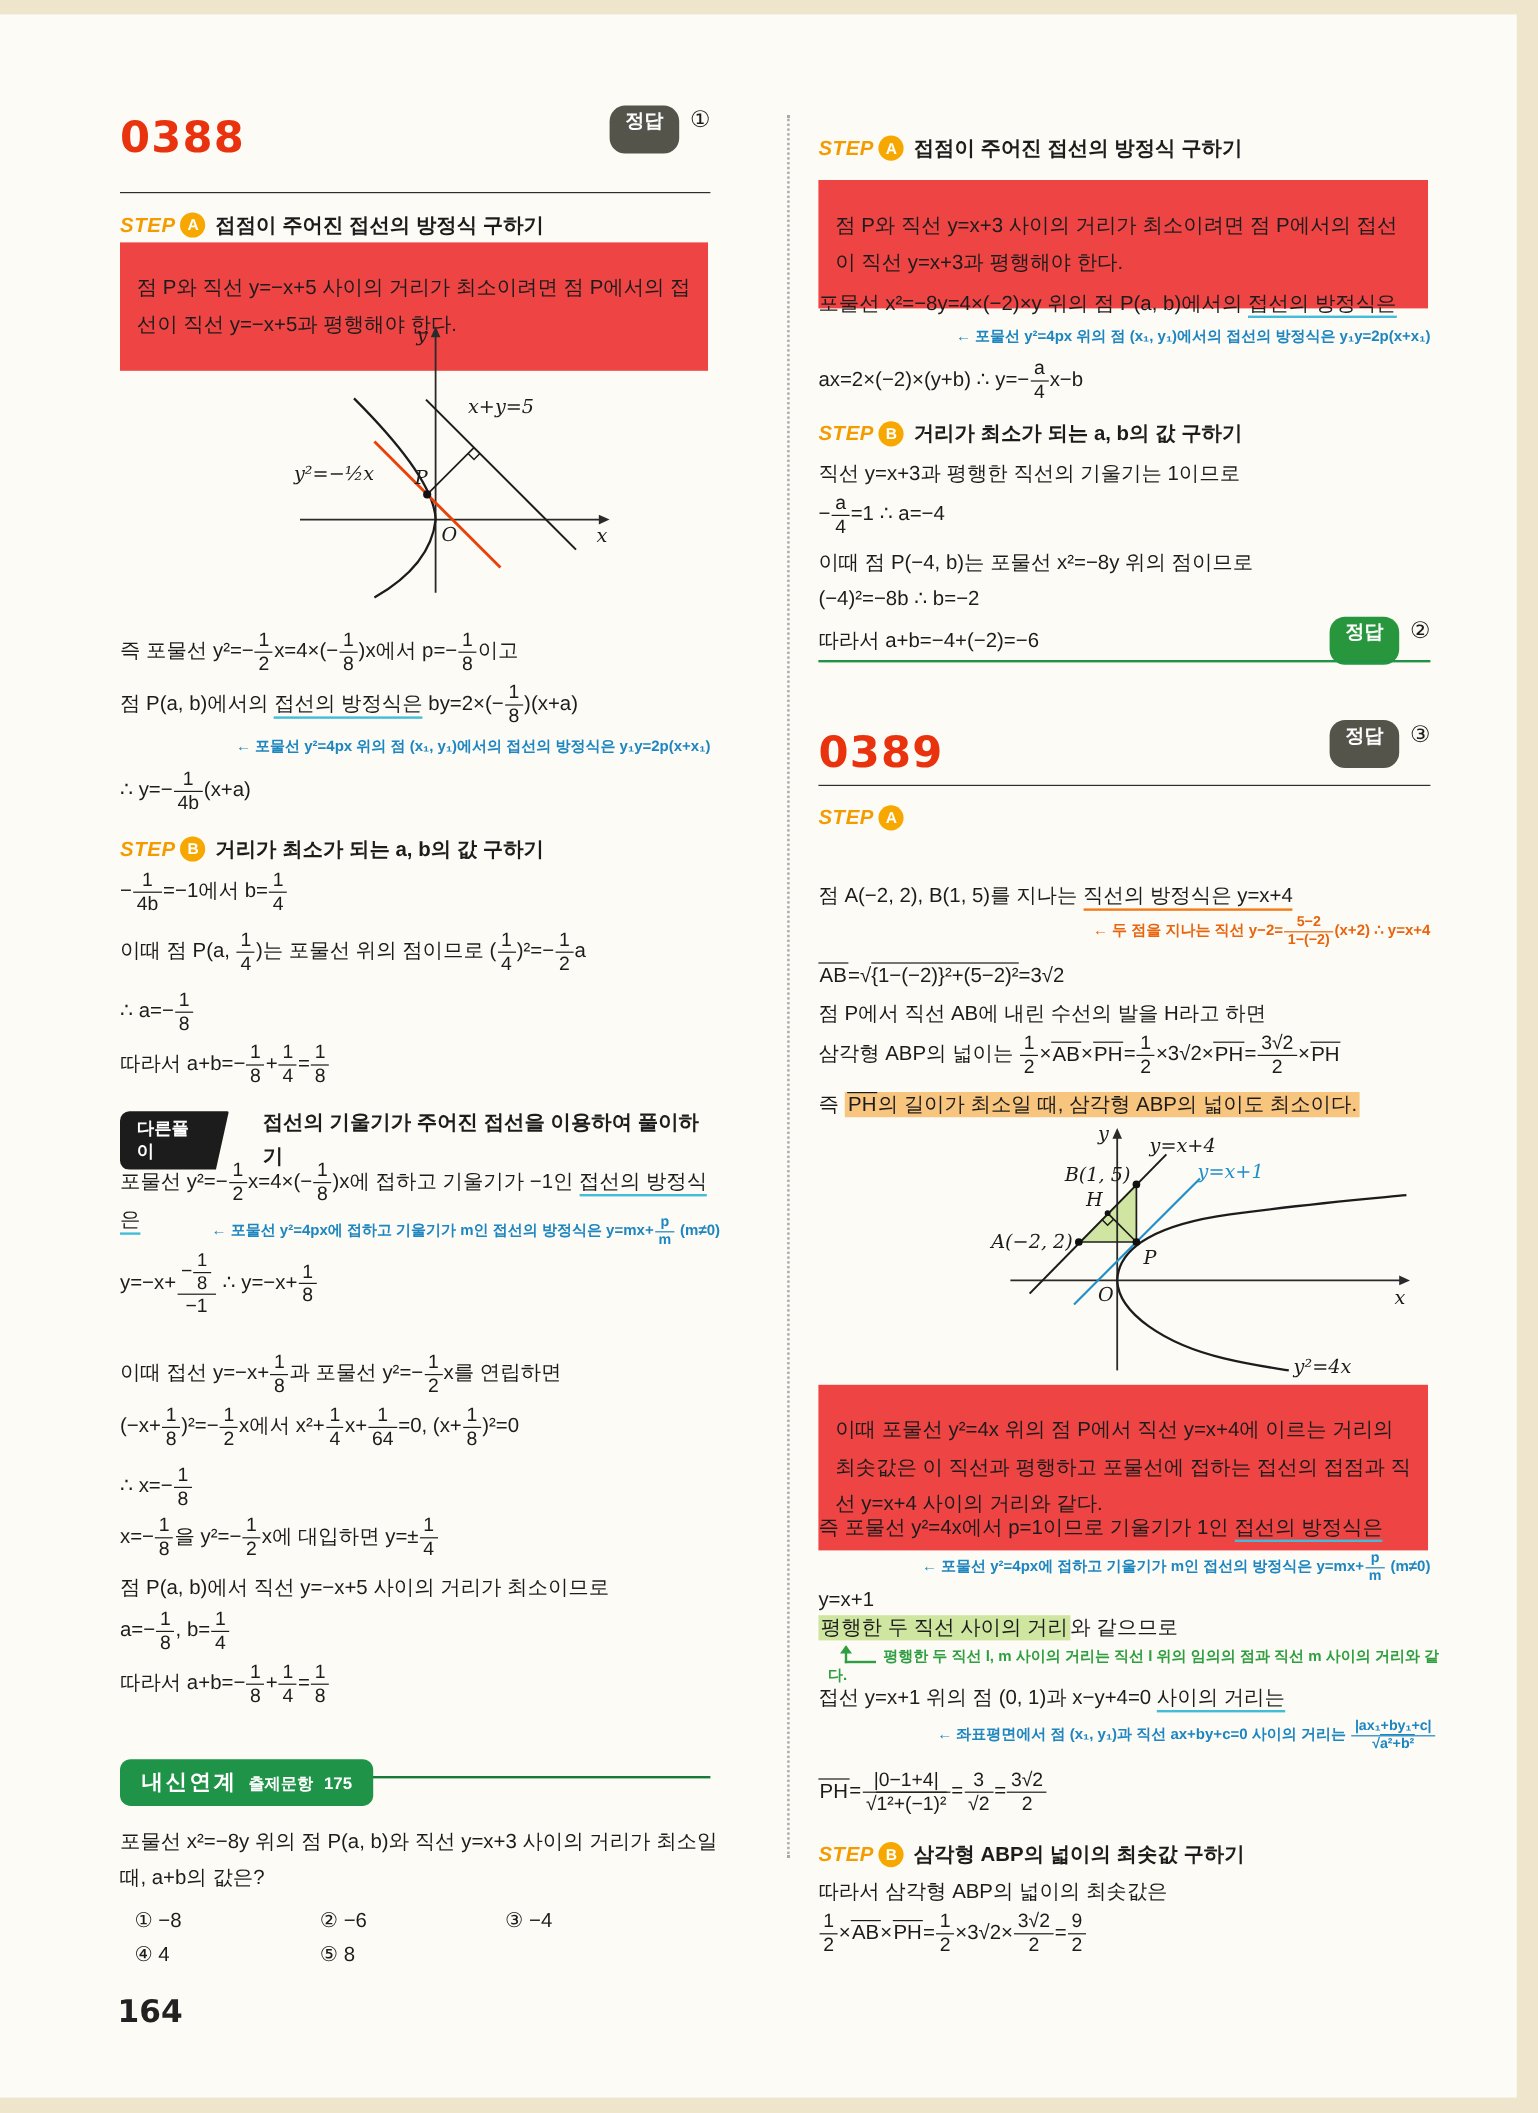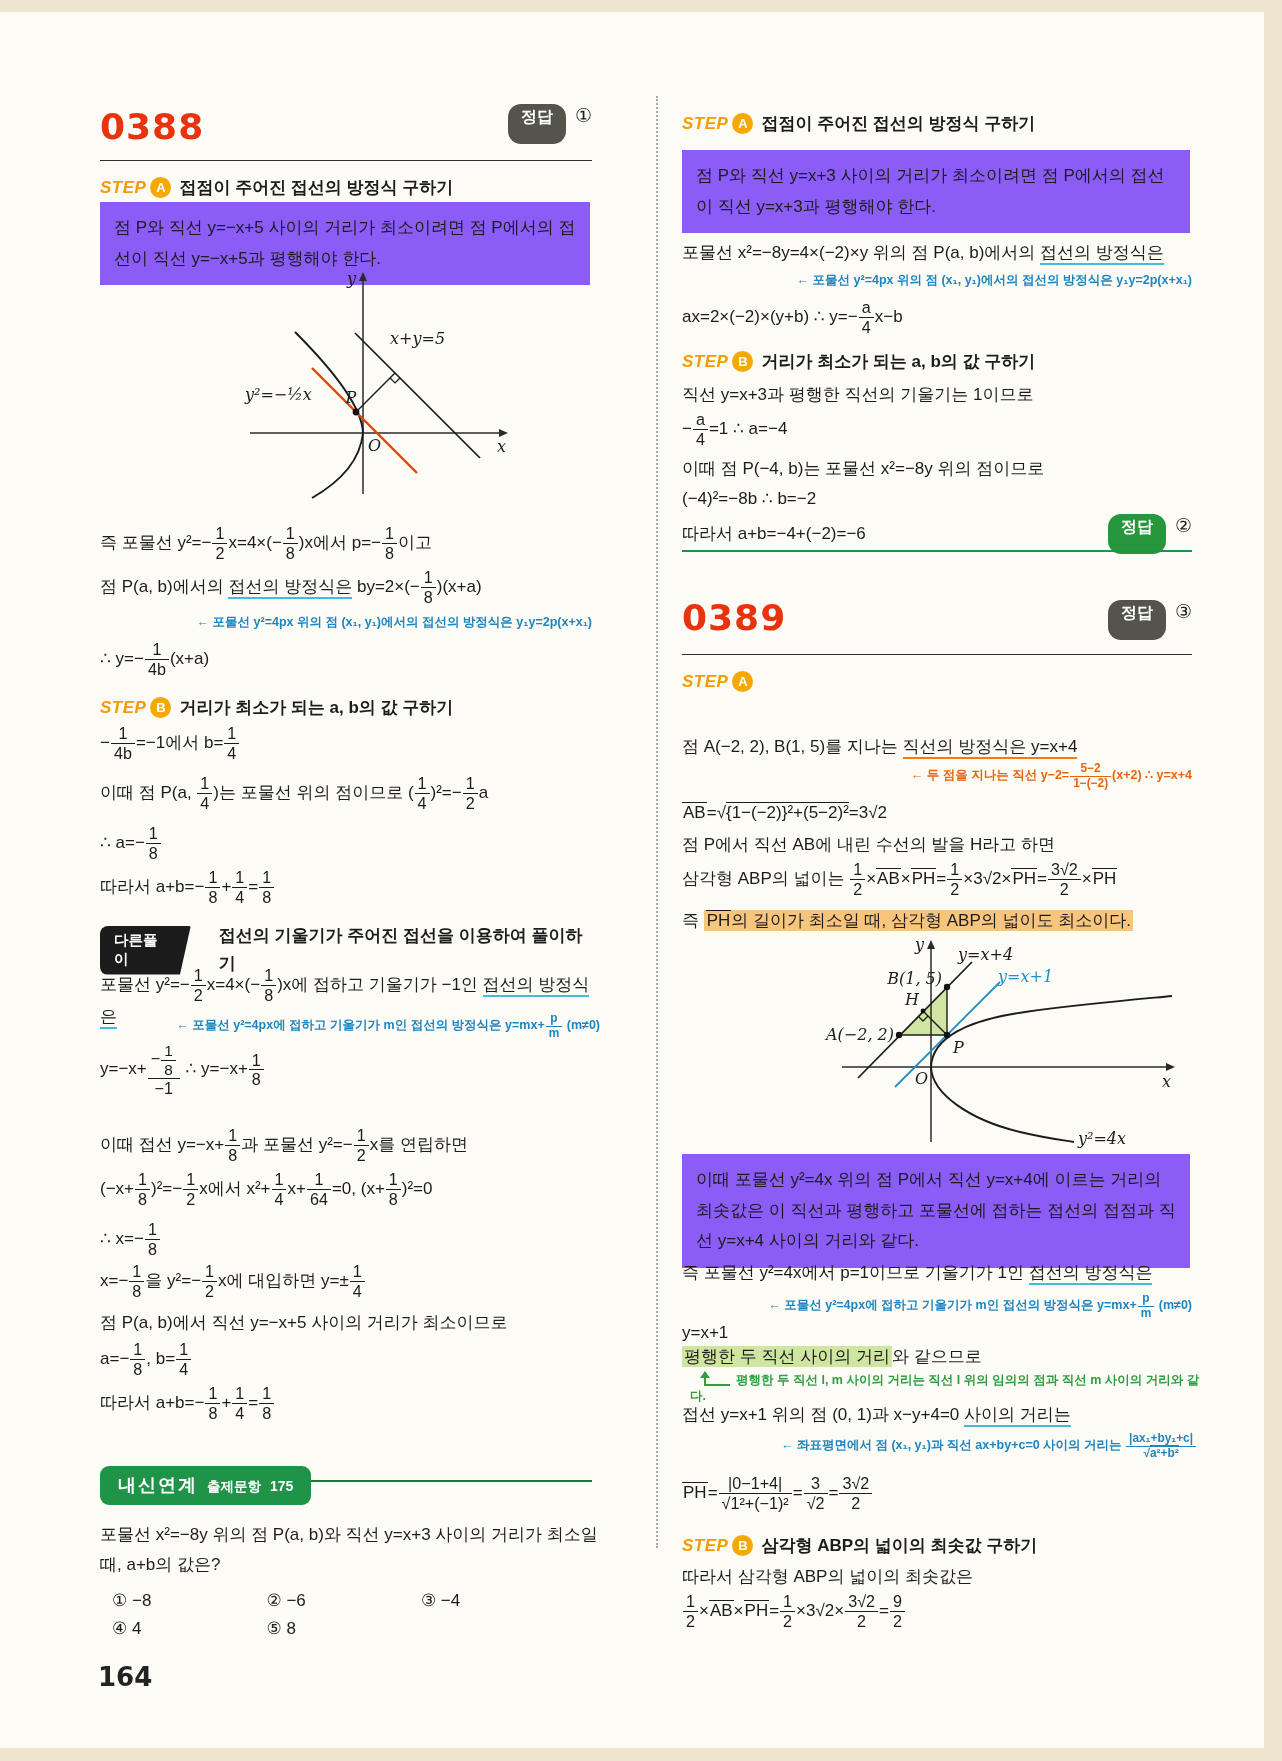--- a/index.html
+++ b/index.html
@@ -28,21 +28,21 @@
   .ralign{text-align:right}
   .elbow{display:inline-block;width:24px;height:12px;border-left:2px solid #2f9e41;border-bottom:2px solid #2f9e41;margin:0 6px 2px 14px;vertical-align:top;position:relative}
   .elbow::before{content:"";position:absolute;left:-6px;top:-6px;border:5px solid transparent;border-bottom:7px solid #2f9e41}
 
   
   .steprow{display:flex;align-items:flex-start}
   .step-word{color:#f49b00;font-weight:800;font-style:italic;font-size:17px;letter-spacing:.5px;line-height:23px}
   .step-circle{display:inline-flex;flex:none;width:21px;height:21px;border-radius:50%;background:#f7a800;color:#fff;font-weight:800;align-items:center;justify-content:center;font-size:13px;margin:1px 8px 0 4px}
   .step-title{font-weight:700;font-size:17px;line-height:1.45}
 
-  .greenbox{background:#8b5cf6;padding:11px 14px;font-size:17px;line-height:1.8}
+  .greenbox{background:#ef4444;padding:23px 14px;font-size:17px;line-height:1.8}
 
   .redno{font-size:36px;font-weight:800;color:#e8330e;font-family:"DejaVu Sans",sans-serif;letter-spacing:1px;line-height:1}
   .hrule{height:0;border-top:1.7px solid #2e2e2e}
   .ansbadge{display:inline-block;background:#54544b;color:#fff;font-size:16px;font-weight:700;padding:3px 13px 16px;border-radius:13px}
   .ansbadge.green{background:#27963c}
   .anscirc{font-size:19px;margin-left:9px}
 
   .altbadge{display:inline-block;background:#1c1c1c;color:#fff;font-size:14.5px;font-weight:700;padding:5px 20px 6px 14px;border-radius:8px 2px 12px 8px;clip-path:polygon(0 0,100% 0,88% 100%,0 100%)}
   .alttitle{font-weight:700;font-size:17px;margin-left:28px;line-height:28px}
 
@@ -64,21 +64,21 @@
 
   svg text{font-family:"DejaVu Serif",serif;font-style:italic;font-size:16px;fill:#1c1c1c}
   svg text.lbl-blue{fill:#2090c8}
 </style>
 </head>
 <body>
 
 <div class="page"></div>
 <div class="divider"></div>
 
-<div class="abs" style="left:100px;top:104px;width:492px;display:flex;justify-content:space-between;align-items:center">
+<div class="abs" style="left:100px;top:88px;width:492px;display:flex;justify-content:space-between;align-items:flex-end">
   <span class="redno">0388</span>
   <span style="padding-bottom:6px">
     <span class="ansbadge">정답</span><span class="anscirc">①</span>
   </span>
 </div>
 <div class="abs hrule" style="left:100px;top:160px;width:492px"></div>
 
 <div class="abs steprow" style="left:100px;top:176px;width:492px">
   <span class="step-word">STEP</span>
   <span class="step-circle">A</span>
@@ -183,21 +183,21 @@
 <div class="abs line" style="left:682px;top:456px;width:510px">이때 점 P(−4, b)는 포물선 x²=−8y 위의 점이므로</div>
 <div class="abs line" style="left:682px;top:486px;width:510px">(−4)²=−8b     ∴ b=−2</div>
 <div class="abs" style="left:682px;top:514px;width:510px;display:flex;justify-content:space-between;align-items:center">
   <span class="line">따라서 a+b=−4+(−2)=−6</span>
   <span>
     <span class="ansbadge green">정답</span><span class="anscirc">②</span>
   </span>
 </div>
 <div class="abs greenrule" style="left:682px;top:550px;width:510px"></div>
 
-<div class="abs" style="left:682px;top:600px;width:510px;display:flex;justify-content:space-between;">
+<div class="abs" style="left:682px;top:600px;width:510px;display:flex;justify-content:space-between;align-items:flex-end">
   <span class="redno">0389</span>
   <span style="padding-bottom:6px">
     <span class="ansbadge">정답</span><span class="anscirc">③</span>
   </span>
 </div>
 <div class="abs hrule" style="left:682px;top:654px;width:510px"></div>
 <div class="abs steprow" style="left:682px;top:670px;width:508px">
   <span class="step-word">STEP</span>
   <span class="step-circle">A</span>
 </div>

